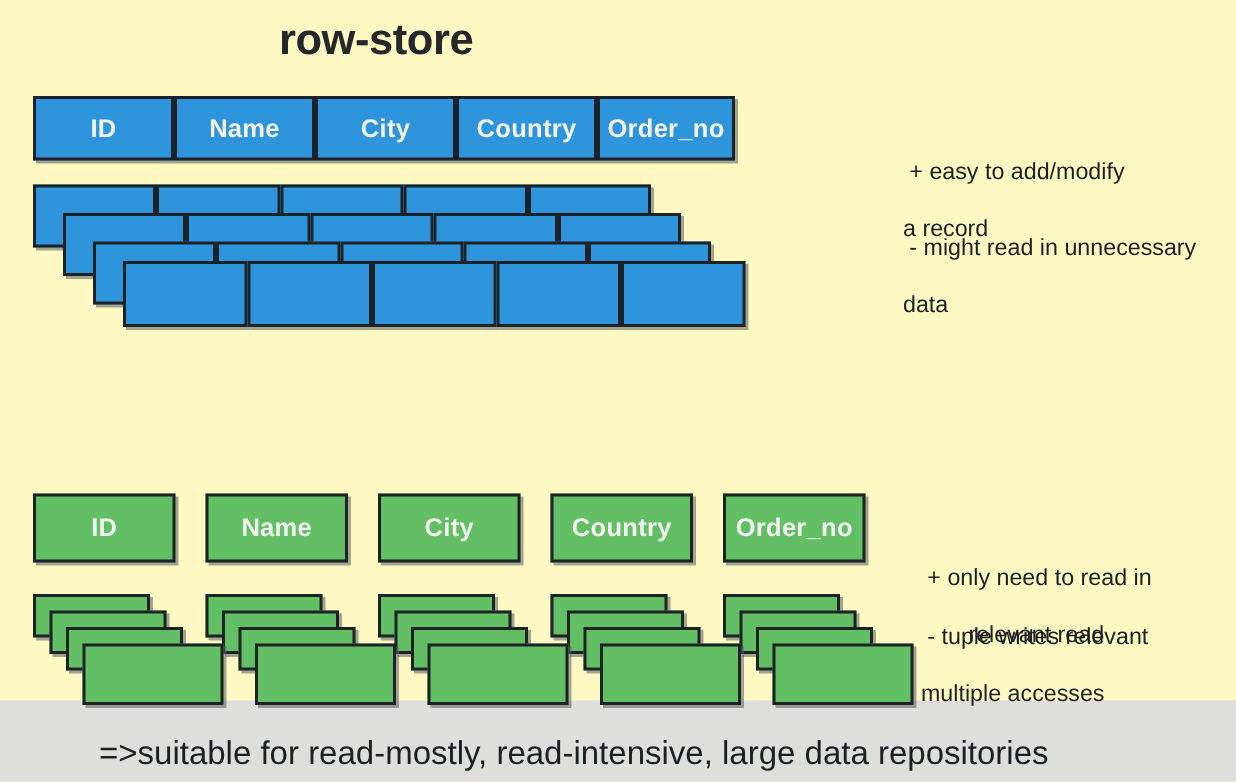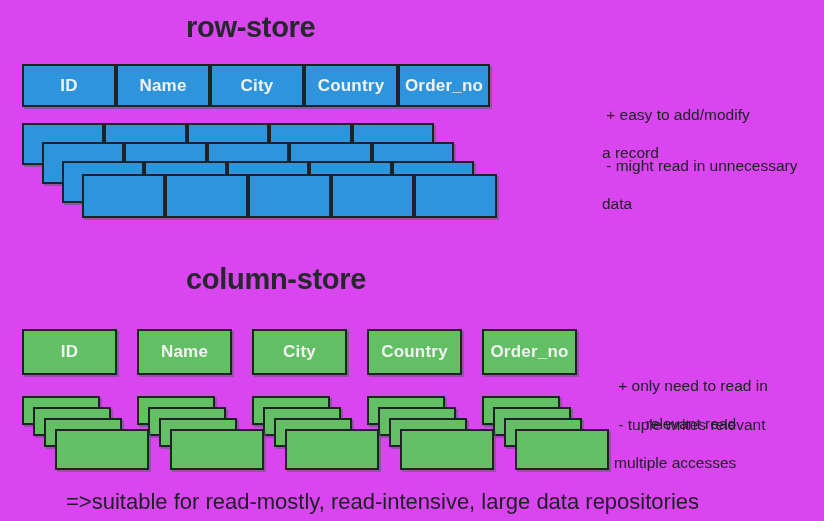--- a/index.html
+++ b/index.html
@@ -10,22 +10,22 @@
     width: 824px;
     height: 521px;
     background: #dededc;
     font-family: "Liberation Sans", sans-serif;
     overflow: hidden;
     position: relative;
   }
   #canvas {
     position: relative;
     width: 824px;
-    height: 521px;
-    background: #d946ef;
+    height: 467px;
+    background: #fef9c3;
   }
 
   
   .section-title {
     position: absolute;
     font-weight: bold;
     font-size: 29px;
     color: #24282b;
     letter-spacing: -0.3px;
     white-space: nowrap;
@@ -146,21 +146,20 @@
   <div id="ann-row-plus" class="annotation">
     <span>+ easy to add/modify</span>
     <span class="cont">a record</span>
   </div>
 
   <div id="ann-row-minus" class="annotation">
     <span>- might read in unnecessary</span>
     <span class="cont">data</span>
   </div>
 
-  <div id="title-column-store" class="section-title">column-store</div>
 
   <div id="column-store-header">
       <div class="box green cs-head-cell" style="left: 22px;">
         <span class="box-label">ID</span>
       </div>
       <div class="box green cs-head-cell" style="left: 137px;">
         <span class="box-label">Name</span>
       </div>
       <div class="box green cs-head-cell" style="left: 252px;">
         <span class="box-label">City</span>

